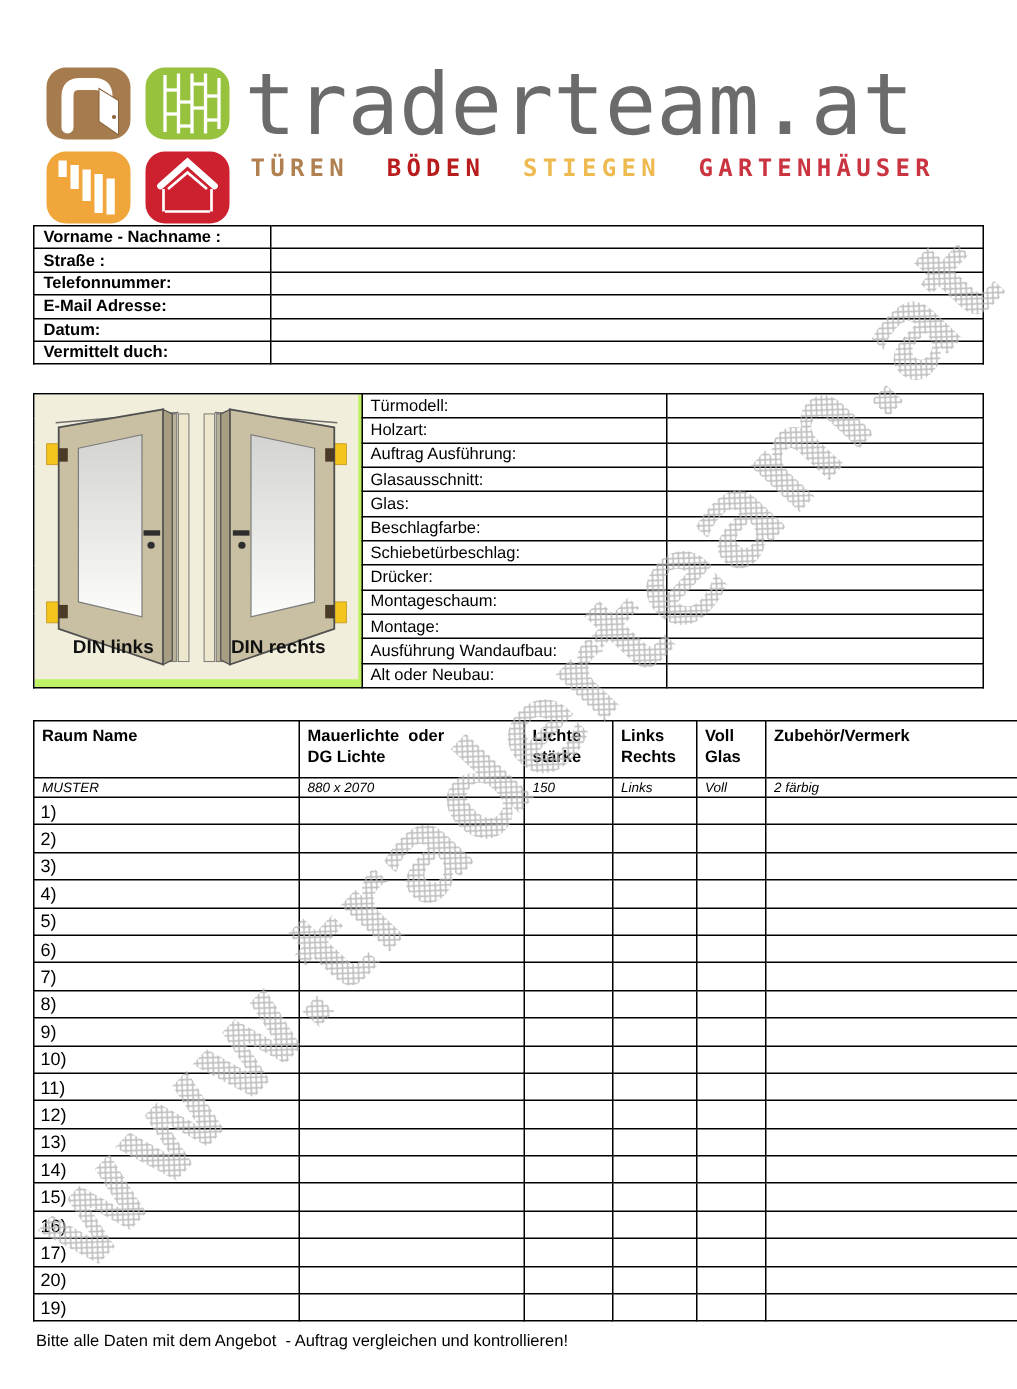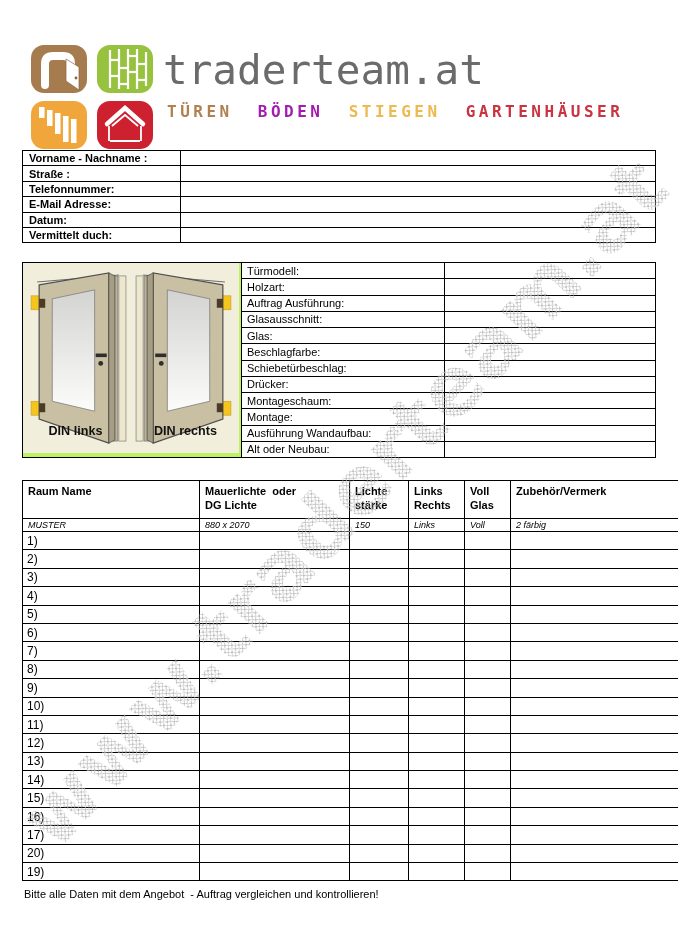--- a/index.html
+++ b/index.html
@@ -5,28 +5,28 @@
   html,body{margin:0;padding:0;background:#fff;}
   .page{
     position:relative;width:678px;height:926px;background:#ffffff;overflow:hidden;
     font-family:"Liberation Sans",sans-serif;color:#000;
   }
   
   .logo-tiles{position:absolute;left:30px;top:44px;width:124px;display:grid;
     grid-template-columns:58px 58px;grid-gap:6px 8px;}
   .logo-tiles svg{display:block;}
   .brand{position:absolute;left:163px;top:42px;
-    font-family:"DejaVu Sans Mono",monospace;font-size:41px;line-height:56px;
+    font-family:"DejaVu Sans Mono",monospace;font-size:57px;line-height:56px;
     color:#6b6b6b;letter-spacing:0px;white-space:nowrap;}
   .tagline{position:absolute;left:167px;top:102px;
     font-family:"DejaVu Sans Mono",monospace;font-size:16px;font-weight:bold;
     letter-spacing:3.5px;white-space:nowrap;}
   .tagline span{margin-right:12px;}
   .w-tueren{color:#b08050;}
-  .w-boeden{color:#a21caf;}
+  .w-boeden{color:#b91c1c;}
   .w-stiegen{color:#eeb94f;text-align:center;}
   .w-garten{color:#ca3340;}
   
   table{border-collapse:collapse;table-layout:fixed;}
   td,th{border:1px solid #000;overflow:hidden;}
   
   .contact{position:absolute;left:22px;top:150px;width:634px;}
   .contact td{height:14.4px;padding:0 0 0 6px;vertical-align:middle;}
   .contact .lbl{width:151px;font-size:11px;font-weight:bold;white-space:pre;}
   

